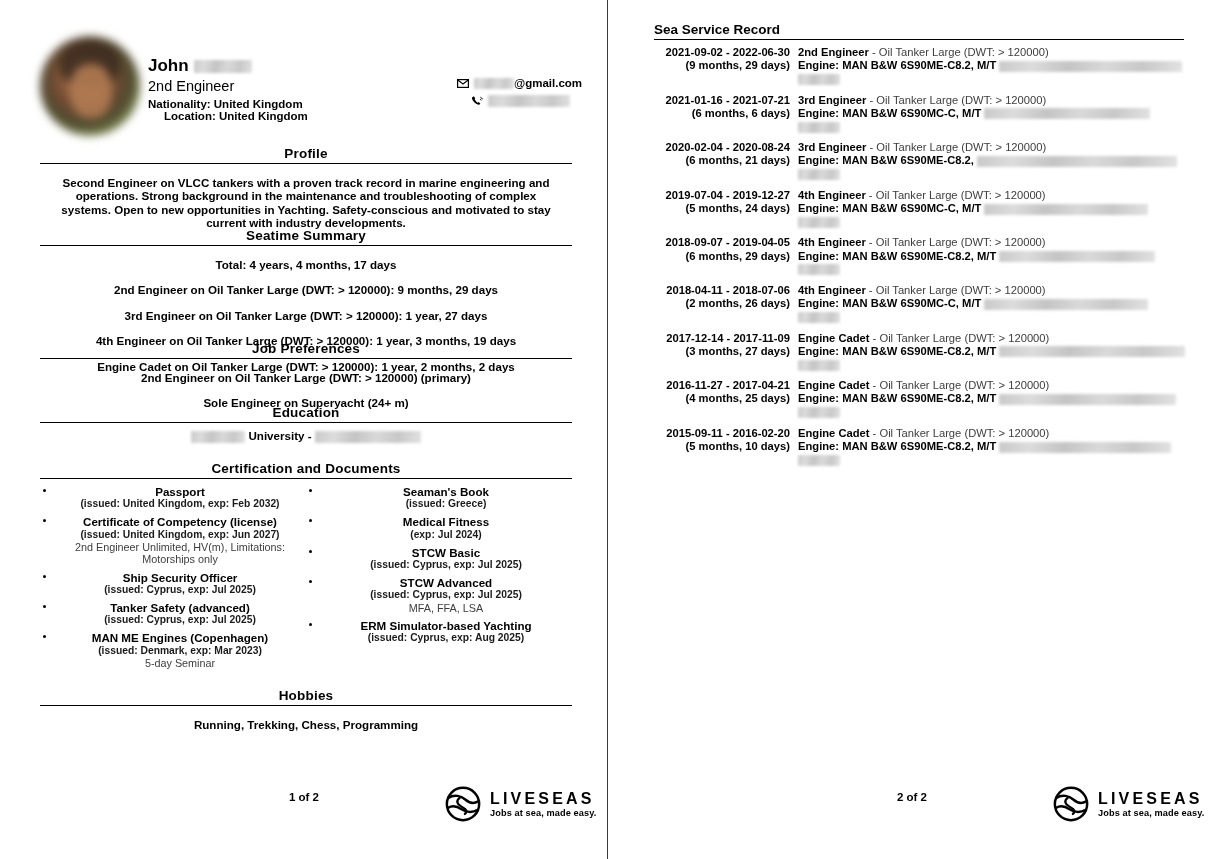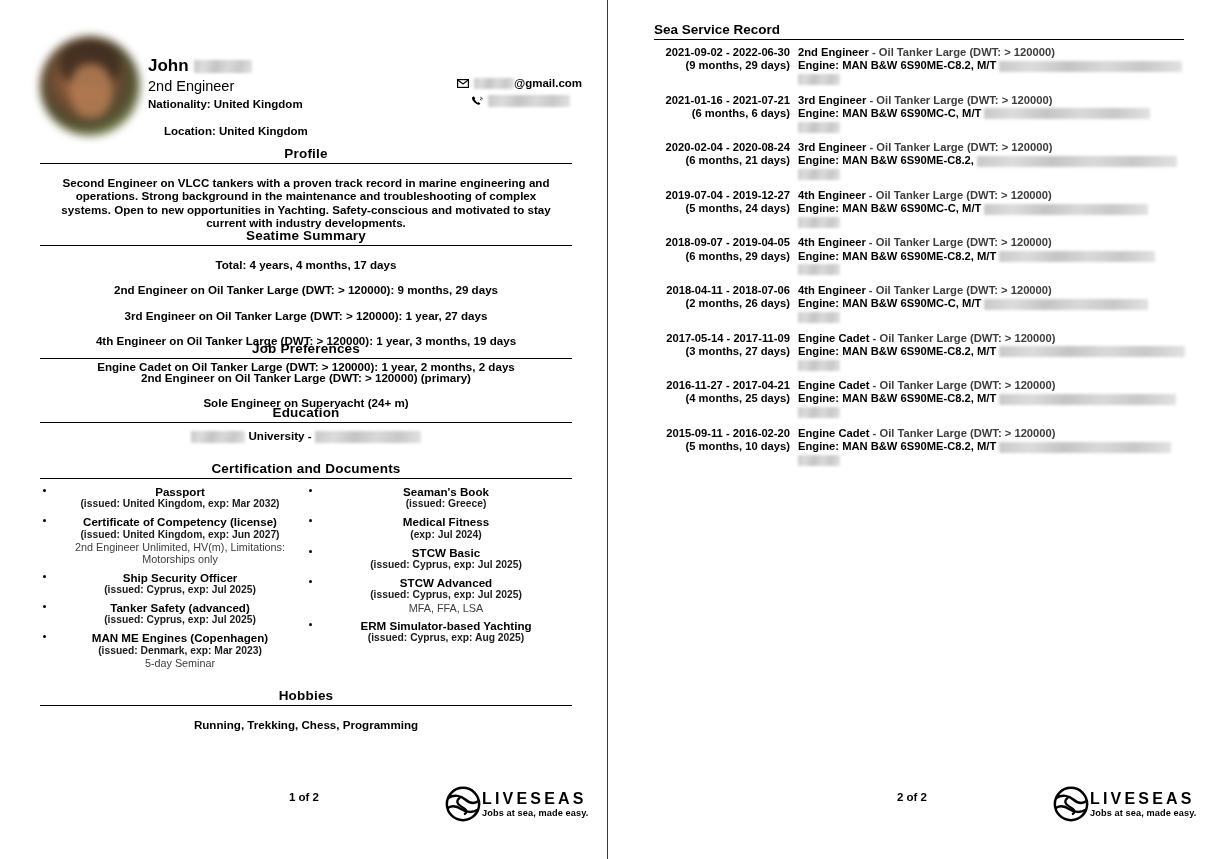--- a/index.html
+++ b/index.html
@@ -83,21 +83,21 @@
     line-height: 17px;
   }
   .meta-line {
     position: absolute;
     left: 108px;
     font-size: 11.5px;
     font-weight: bold;
     line-height: 13px;
   }
   .meta-nat { top: 62px; }
-  .meta-loc { top: 89px; padding-left: 16px; }
+  .meta-loc { top: 74px; padding-left: 16px; }
 
   .contact {
     position: absolute;
     left: 415px;
     top: 38px;
     width: 170px;
     font-size: 11.5px;
     font-weight: bold;
   }
   .contact-row {
@@ -202,21 +202,21 @@
     font-weight: bold;
     line-height: 13.2px;
   }
   .sea-dates .dur { font-weight: bold; }
   .sea-detail {
     flex: 1;
     font-size: 11.2px;
     line-height: 13.2px;
   }
   .sea-rank { font-weight: bold; }
-  .sea-vessel { font-weight: bold; color: #3d3d3d; }
+  .sea-vessel { font-weight: normal; color: #3d3d3d; }
   .sea-engine { font-weight: bold; }
 
   
   .footer {
     position: absolute;
     bottom: 28px;
     left: 0;
     width: 608px;
     height: 46px;
   }
@@ -229,21 +229,21 @@
     font-weight: bold;
   }
   .brand {
     position: absolute;
     left: 444px;
     top: 0px;
     display: flex;
     align-items: center;
   }
   .brand-mark { width: 38px; height: 38px; flex: none; }
-  .brand-txt { }
+  .brand-txt { margin-left: 8px; }
   .brand-name {
     font-size: 16px;
     letter-spacing: 3.2px;
     font-weight: bold;
     line-height: 18px;
   }
   .brand-tag {
     font-size: 9.2px;
     line-height: 11px;
     font-weight: bold;
@@ -328,21 +328,21 @@
   </div>
 
   <div class="section" style="top:461px;">
     <div class="sec-title wide">Certification and Documents</div>
     <div class="cert-cols">
 
       <div class="cert-col">
         <div class="cert-item">
           <span class="bullet"></span>
           <div class="cert-name">Passport</div>
-          <div class="cert-sub">(issued: United Kingdom, exp: Mar 2032)</div>
+          <div class="cert-sub">(issued: United Kingdom, exp: Feb 2032)</div>
         </div>
         <div class="cert-item">
           <span class="bullet"></span>
           <div class="cert-name">Certificate of Competency (license)</div>
           <div class="cert-sub">(issued: United Kingdom, exp: Jun 2027)</div>
           <div class="cert-extra">2nd Engineer Unlimited, HV(m), Limitations: Motorships only</div>
         </div>
         <div class="cert-item">
           <span class="bullet"></span>
           <div class="cert-name">Ship Security Officer</div>
@@ -495,21 +495,21 @@
       </div>
       <div class="sea-detail">
         <div><span class="sea-rank">4th Engineer</span><span class="sea-vessel"> - Oil Tanker Large (DWT: &gt; 120000)</span></div>
         <div><span class="sea-engine">Engine: MAN B&amp;W 6S90MC-C, M/T</span> <span class="redact" style="width:164px;height:11px;"></span></div>
         <div><span class="redact" style="width:42px;height:11px;"></span></div>
       </div>
     </div>
 
     <div class="sea-row">
       <div class="sea-dates">
-        <div>2017-05-14 - 2017-11-09</div>
+        <div>2017-12-14 - 2017-11-09</div>
         <div class="dur">(3 months, 27 days)</div>
       </div>
       <div class="sea-detail">
         <div><span class="sea-rank">Engine Cadet</span><span class="sea-vessel"> - Oil Tanker Large (DWT: &gt; 120000)</span></div>
         <div><span class="sea-engine">Engine: MAN B&amp;W 6S90ME-C8.2, M/T</span> <span class="redact" style="width:186px;height:11px;"></span></div>
         <div><span class="redact" style="width:42px;height:11px;"></span></div>
       </div>
     </div>
 
     <div class="sea-row">

